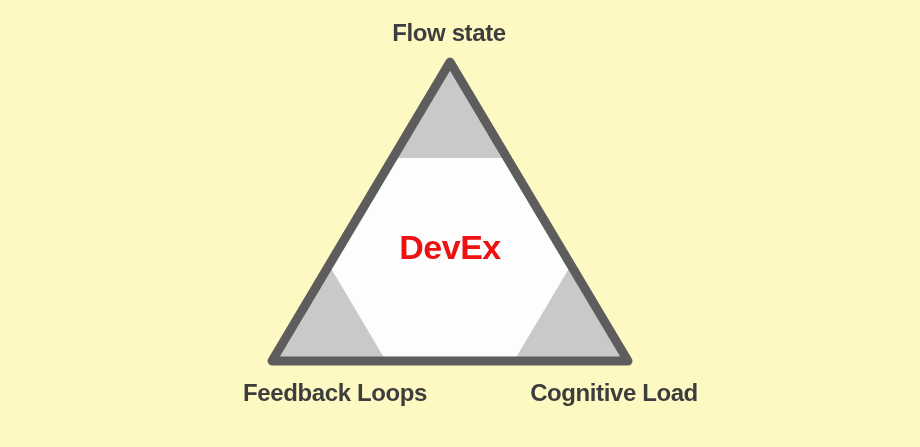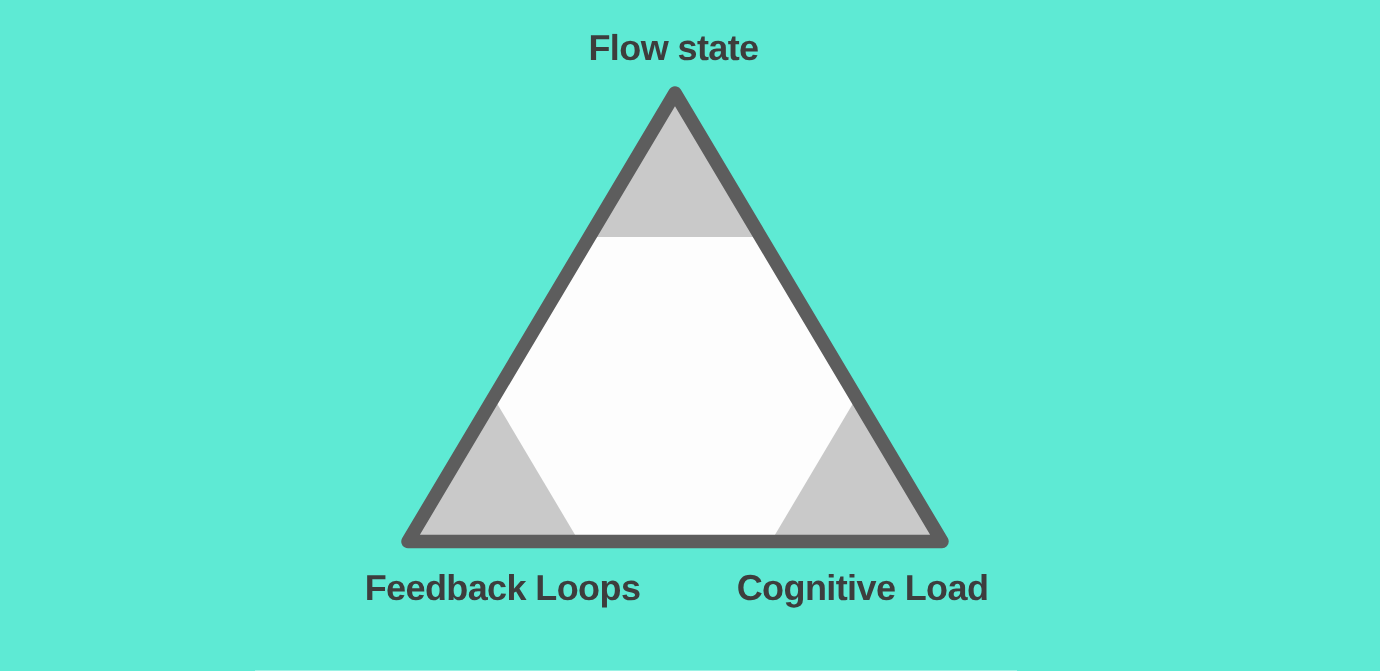--- a/index.html
+++ b/index.html
@@ -24,49 +24,50 @@
   .vertex-label {
     position: absolute;
     transform: translate(-50%, -50%);
     font-size: 24px;
     font-weight: 700;
     letter-spacing: -0.4px;
     white-space: nowrap;
   }
   .label-top    { left: 449px; top: 33px;  }
   .label-bl     { left: 296px; top: 393px; }
-  .label-br     { left: 575px; top: 393px; }
+  .label-br     { left: 614px; top: 393px; }
   .center-label {
     position: absolute;
     left: 450px; top: 247px;
     transform: translate(-50%, -50%);
     font-size: 34px;
     font-weight: 700;
     letter-spacing: -0.5px;
     white-space: nowrap;
   }
 </style>
 </head>
 <body>
 
-<div class="canvas" style="background-color: #5eead4;">
+<div class="canvas" style="background-color: #fef9c3;">
 
   <svg class="diagram-svg" viewBox="0 0 920 447">
 
     <polygon points="450,62 272,361 628,361" fill="#fdfdfd"></polygon>
 
     <polygon points="450,62 393,158 507,158" fill="#c9c9c9"></polygon>
 
     <polygon points="272,361 386,361 329,265" fill="#c9c9c9"></polygon>
 
     <polygon points="628,361 514,361 571,265" fill="#c9c9c9"></polygon>
 
     <polygon points="450,62 272,361 628,361" fill="none" stroke-width="9" stroke-linejoin="round" stroke-linecap="round" stroke="#5d5d5d"></polygon>
   </svg>
 
   <div class="vertex-label label-top" style="color: rgb(61, 61, 61);">Flow state</div>
 
   <div class="vertex-label label-bl" style="color: rgb(61, 61, 61); margin-left: 39px;">Feedback Loops</div>
 
   <div class="vertex-label label-br" style="color: rgb(61, 61, 61);">Cognitive Load</div>
 
+  <div class="center-label" style="color: rgb(238, 17, 17);">DevEx</div>
 
 </div>
 
 </body></html>

